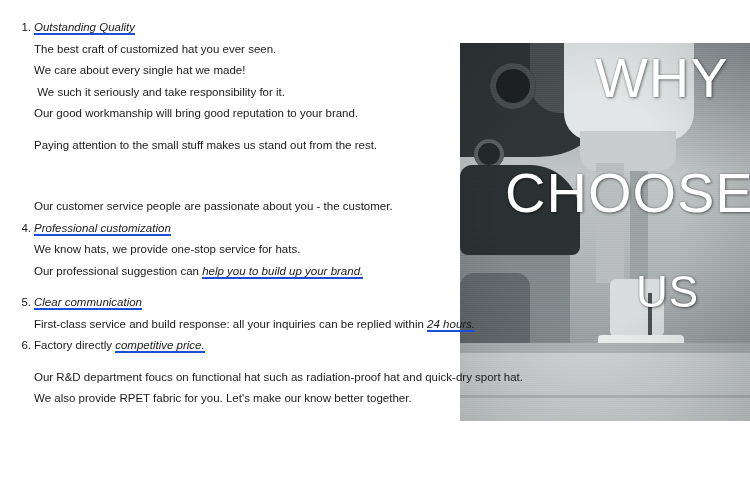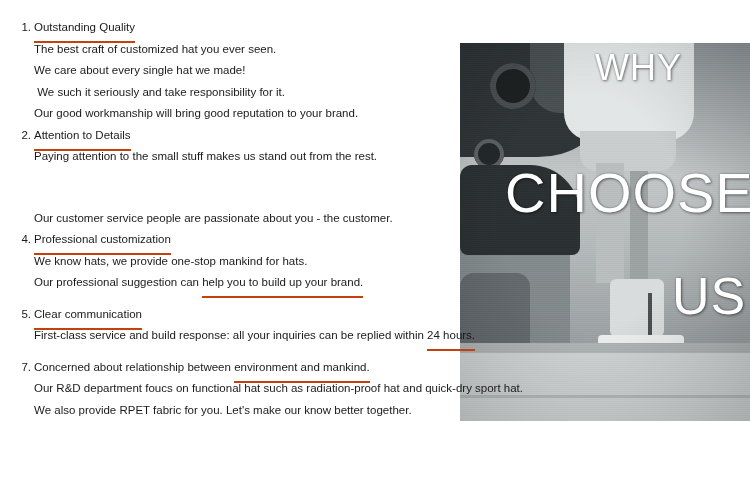--- a/index.html
+++ b/index.html
@@ -138,23 +138,23 @@
     color: #ffffff;
     font-family: "Liberation Sans", sans-serif;
     font-weight: 400;
     letter-spacing: 1px;
     text-shadow:
       0 0 2px rgba(0,0,0,.35),
       1px 1px 3px rgba(0,0,0,.45);
     white-space: nowrap;
     line-height: 1;
   }
-  #headline-why    { left: 595px; top: 50px;  font-size: 36px; }
+  #headline-why    { left: 595px; top: 50px;  font-size: 56px; }
   #headline-choose { left: 505px; top: 165px; font-size: 56px; }
-  #headline-us     { left: 672px; top: 270px; font-size: 52px; }
+  #headline-us     { left: 636px; top: 270px; font-size: 44px; }
 
   
   #content {
     position: absolute;
     left: 0;
     top: 0;
     width: 470px;
     padding: 22px 0 0 14px;
   }
   .line {
@@ -170,22 +170,23 @@
     text-align: right;
     margin-right: 3px;
     font-size: 11.5px;
     color: #1a1a1a;
   }
   .indent {
     display: inline-block;
     width: 20px;
   }
   .hl-full {
-    border-bottom: 2px solid #c2410c;
-    padding-bottom: 8px;
+    border-bottom: 2px solid #1d4ed8;
+    padding-bottom: 0;
+    font-style: italic;
   }
   .gap-s { height: 10px; }
   .gap-l { height: 20px; }
 </style>
 </head>
 <body>
 
 <div id="page">
 
   <div id="image-panel">
@@ -223,53 +224,50 @@
     <div class="gap-s"></div>
     <div class="line"><span class="indent"></span><span>The best craft of customized hat you ever seen.</span></div>
     <div class="gap-s"></div>
     <div class="line"><span class="indent"></span><span>We care about every single hat we made!</span></div>
     <div class="gap-s"></div>
     <div class="line"><span class="indent"></span><span> We such it seriously and take responsibility for it.</span></div>
     <div class="gap-s"></div>
     <div class="line"><span class="indent"></span><span>Our good workmanship will bring good reputation to your brand.</span></div>
     <div class="gap-s"></div>
 
-    <div class="line">
-      <span class="num">2.</span><span class="hl-full">Attention to Details</span>
-    </div>
     <div class="gap-s"></div>
     <div class="line"><span class="indent"></span><span>Paying attention to the small stuff makes us stand out from the rest.</span></div>
     <div class="gap-l"></div>
 
     <div class="gap-s"></div>
     <div class="gap-s"></div>
     <div class="gap-s"></div>
     <div class="line"><span class="indent"></span><span>Our customer service people are passionate about you - the customer.</span></div>
     <div class="gap-s"></div>
 
     <div class="line">
       <span class="num">4.</span><span class="hl-full">Professional customization</span>
     </div>
     <div class="gap-s"></div>
-    <div class="line"><span class="indent"></span><span>We know hats, we provide one-stop mankind for hats.</span></div>
+    <div class="line"><span class="indent"></span><span>We know hats, we provide one-stop service for hats.</span></div>
     <div class="gap-s"></div>
     <div class="line"><span class="indent"></span><span>Our professional suggestion can </span><span class="hl-full">help you to build up your brand.</span></div>
     <div class="gap-l"></div>
 
     <div class="line">
       <span class="num">5.</span><span class="hl-full">Clear communication</span>
     </div>
     <div class="gap-s"></div>
     <div class="line"><span class="indent"></span><span>First-class service and build response: all your inquiries can be replied within </span><span class="hl-full">24 hours.</span></div>
     <div class="gap-s"></div>
 
-    <div class="gap-s"></div>
-
-    <div class="line">
-      <span class="num">7.</span><span>Concerned about relationship between  </span><span class="hl-full">environment and mankind.</span>
-    </div>
+    <div class="line">
+      <span class="num">6.</span><span>Factory directly </span><span class="hl-full">competitive price.</span>
+    </div>
+    <div class="gap-s"></div>
+
     <div class="gap-s"></div>
     <div class="line"><span class="indent"></span><span>Our R&amp;D department foucs on functional hat such as radiation-proof hat and  quick-dry sport hat.</span></div>
     <div class="gap-s"></div>
     <div class="line"><span class="indent"></span><span>We also provide RPET fabric for you. Let's make our know better together.</span></div>
 
   </div>
 </div>
 
 </body></html>

